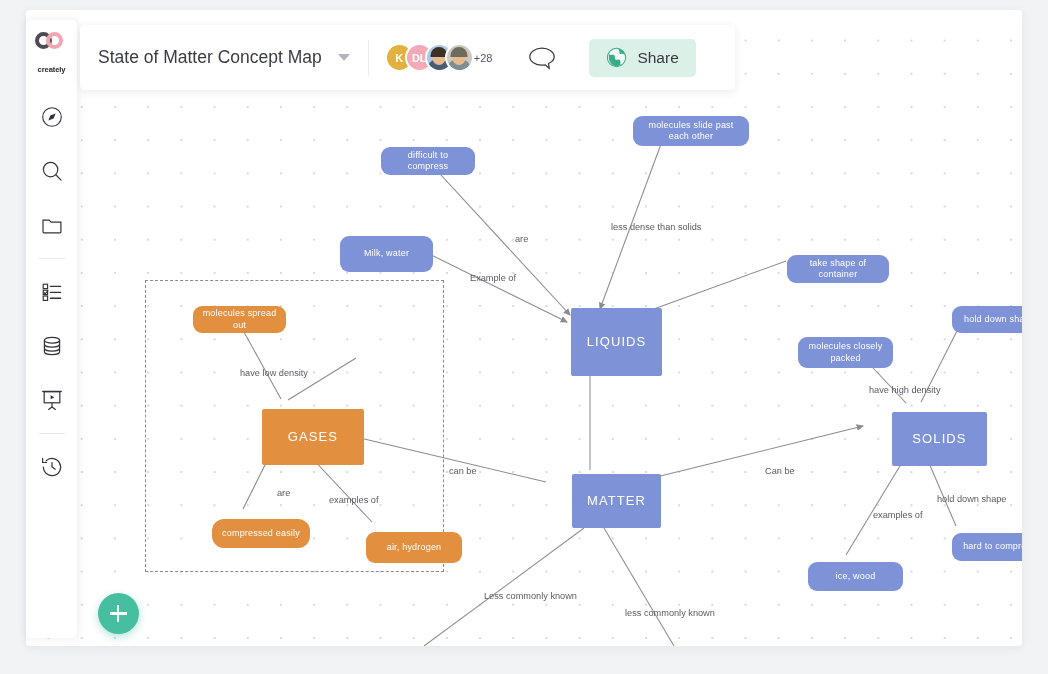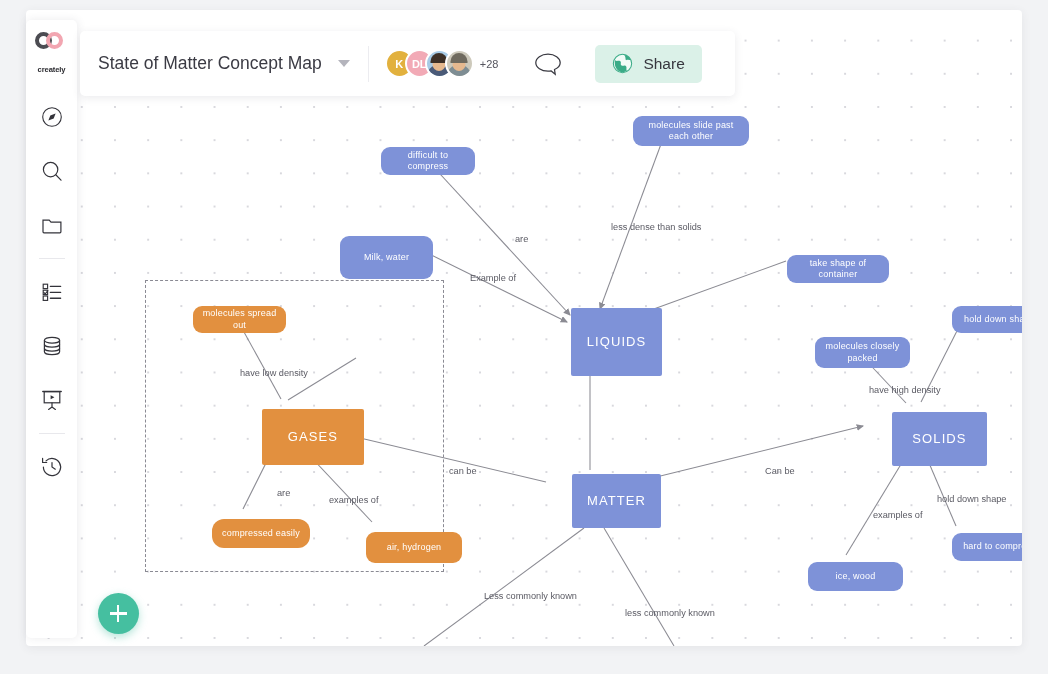--- a/index.html
+++ b/index.html
@@ -97,21 +97,21 @@
   .rail-item {
     width: 36px; height: 36px; margin: 9px 0;
     display: flex; align-items: center; justify-content: center;
     cursor: pointer; border-radius: 5px;
   }
   .rail-item svg { display: block; }
   .rail-sep { width: 26px; height: 1px; background: #e8e8ec; margin: 6px 0; }
 
   
   #topbar {
-    position: absolute; left: 80px; top: 31px;
+    position: absolute; left: 80px; top: 25px;
     width: 655px; height: 65px;
     background: #ffffff;
     border-radius: 5px;
     box-shadow: 0 2px 9px rgba(60,60,80,.10);
     display: flex; align-items: center;
     z-index: 6;
   }
   #doc-title {
     font-size: 17.5px; color: #3b3b44; margin-left: 18px;
     white-space: nowrap; cursor: text;
@@ -143,21 +143,21 @@
   .avatar.a4 .face-hair { background: #6f6a5e; }
   .avatar .face-body {
     position: absolute; left: 50%; bottom: -2px; transform: translateX(-50%);
     width: 24px; height: 13px; border-radius: 11px 11px 0 0; background: #4a5a77;
   }
   .avatar.a4 .face-body { background: #7e8d93; }
   .avatar .face-skin {
     position: absolute; left: 50%; top: 7px; transform: translateX(-50%);
     width: 13px; height: 13px; border-radius: 50%; background: #e6b98f;
   }
-  #avatar-more { font-size: 11px; color: #56565f; margin-left: 6px; }
+  #avatar-more { font-size: 11px; color: #56565f; }
 
   #comment-btn { margin-left: 35px; cursor: pointer; display: flex; align-items: center; }
   #share-btn {
     margin-left: 32px; height: 38px; padding: 0 17px;
     background: #dbf1e8; border-radius: 5px;
     display: flex; align-items: center; cursor: pointer;
   }
   #share-label { font-size: 15.5px; color: #37373f; margin-left: 10px; }
 </style>
 </head>
@@ -207,25 +207,25 @@
     <div class="node main gas" style="left:236px;top:399px;width:102px;height:56px;">GASES</div>
     <div class="node main liq" style="left:545px;top:298px;width:91px;height:68px;">LIQUIDS</div>
     <div class="node main liq" style="left:866px;top:402px;width:95px;height:54px;">SOLIDS</div>
 
     <div class="node leaf gas" style="left:167px;top:296px;width:93px;height:27px;">molecules spread out</div>
     <div class="node leaf gas" style="left:186px;top:509px;width:98px;height:29px;border-radius:12px;">compressed easily</div>
     <div class="node leaf gas" style="left:324px;top:522px;width:96px;height:31px;margin-left:16px;">air, hydrogen</div>
 
     <div class="node leaf liq" style="left:355px;top:137px;width:94px;height:28px;">difficult to compress</div>
     <div class="node leaf liq" style="left:607px;top:106px;width:116px;height:30px;">molecules slide past each other</div>
-    <div class="node leaf liq" style="left:314px;top:226px;width:93px;height:43px;">Milk, water</div>
+    <div class="node leaf liq" style="left:314px;top:226px;width:93px;height:36px;">Milk, water</div>
 
     <div class="node leaf liq" style="left:761px;top:245px;width:102px;height:28px;">take shape of container</div>
     <div class="node leaf liq" style="left:926px;top:296px;width:95px;height:27px;">hold down shape</div>
-    <div class="node leaf liq" style="left:789px;top:327px;width:95px;height:31px;">molecules closely packed</div>
+    <div class="node leaf liq" style="left:772px;top:327px;width:95px;height:31px;">molecules closely packed</div>
     <div class="node leaf liq" style="left:926px;top:523px;width:95px;height:28px;">hard to compress</div>
     <div class="node leaf liq" style="left:782px;top:552px;width:95px;height:29px;">ice, wood</div>
 
     <div class="elabel" style="left:214px;top:358px;">have low density</div>
     <div class="elabel" style="left:251px;top:478px;">are</div>
     <div class="elabel" style="left:303px;top:485px;">examples of</div>
     <div class="elabel" style="left:423px;top:456px;">can be</div>
     <div class="elabel" style="left:489px;top:224px;">are</div>
     <div class="elabel" style="left:444px;top:263px;">Example of</div>
     <div class="elabel" style="left:585px;top:212px;">less dense than solids</div>

